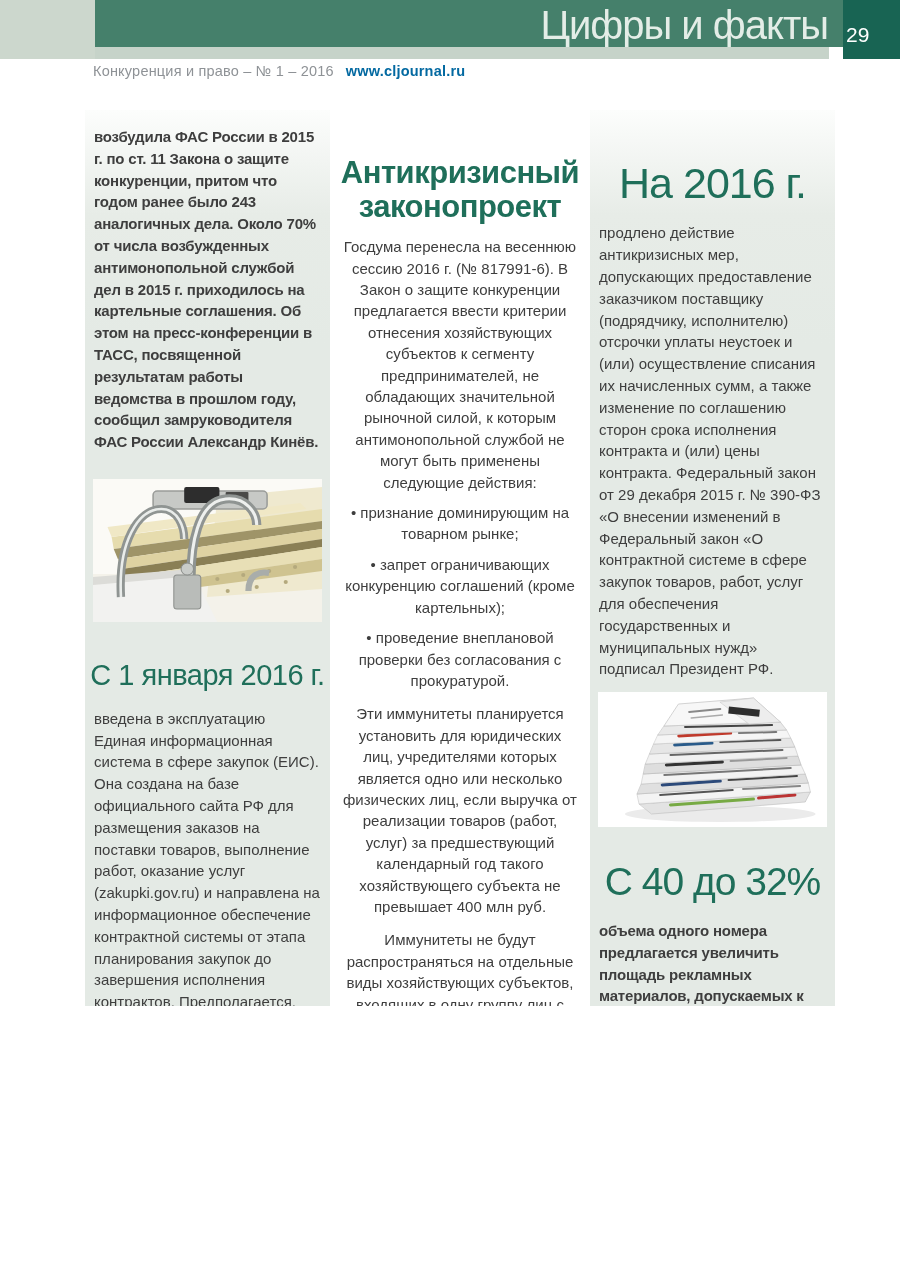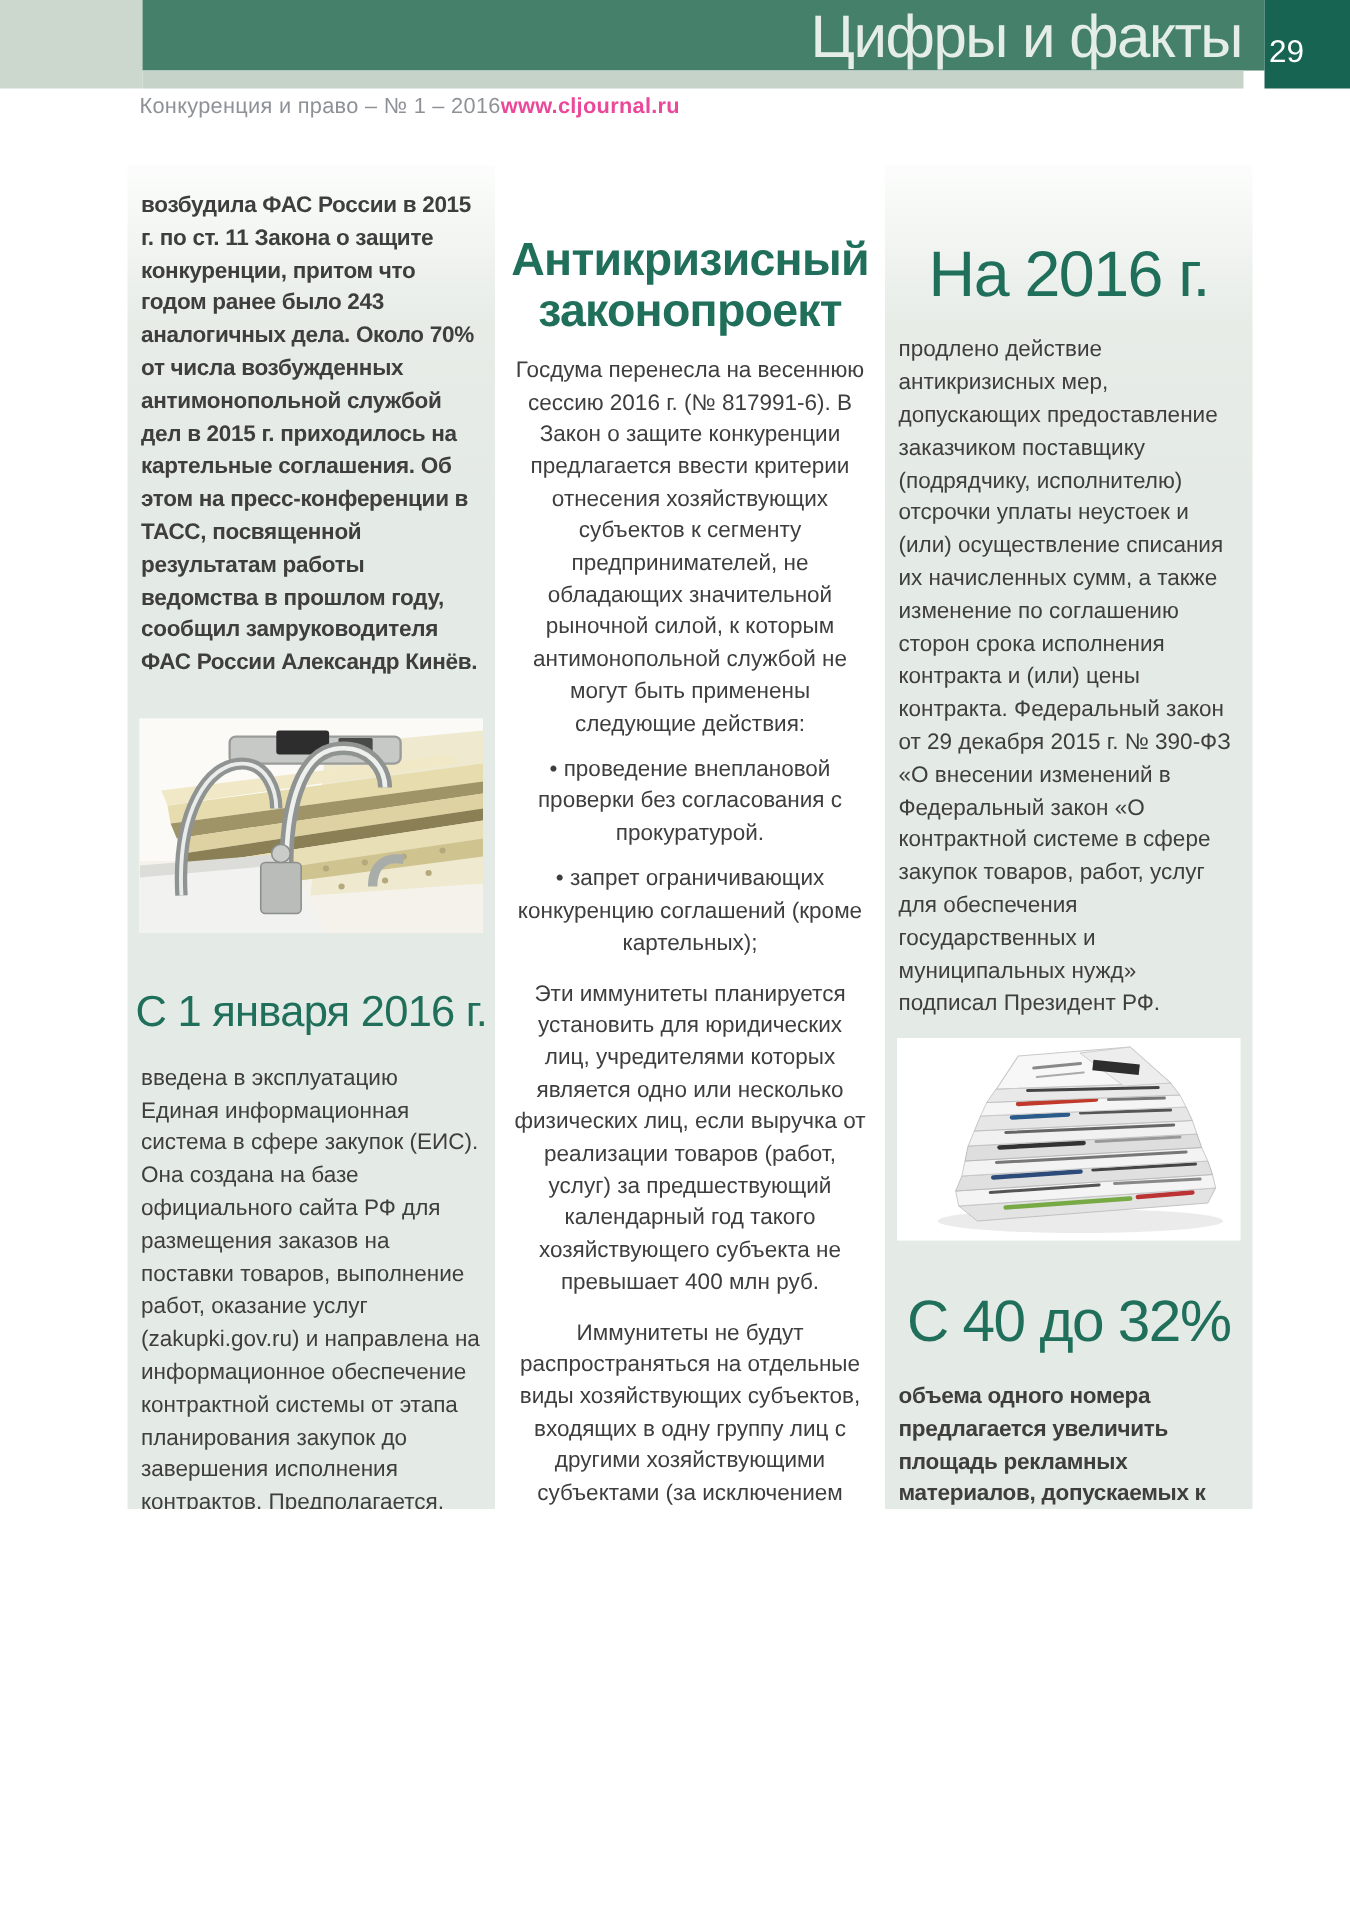--- a/index.html
+++ b/index.html
@@ -27,21 +27,21 @@
   }
   .hdr-pagenum{
     position:absolute;left:846px;top:23px;
     font-size:21px;color:#ffffff;font-weight:400;
   }
   .journal-line{
     position:absolute;left:93px;top:63px;
     font-size:14.5px;color:#8e9296;letter-spacing:.2px;white-space:nowrap;
   }
   .journal-line .site{
-    color:#ec4899;font-weight:700;
+    margin-left:12px;color:#0369a1;font-weight:700;
   }
 
   
   .col{position:absolute;top:110px;width:245px;color:#3e3e3e;}
   .col-panel{
     background:linear-gradient(180deg,#fcfdfc 0%,#e7ece7 9%,#e4eae5 20%,#e4eae5 86%,#fbfcfb 97%,#ffffff 100%);
     border-bottom:1px solid rgba(0,0,0,0.06);
   }
   #col1{left:85px;height:1168px;}
   #col2{left:337px;width:246px;height:1168px;}
@@ -145,22 +145,23 @@
       </svg>
     </div>
 
     <h2 class="sub-heading">С 1 января 2016 г.</h2>
     <p class="body-text">введена в эксплуатацию Единая информационная система в сфере закупок (ЕИС). Она создана на базе официального сайта РФ для размещения заказов на поставки товаров, выполнение работ, оказание услуг (zakupki.gov.ru) и направлена на информационное обеспечение контрактной системы от этапа планирования закупок до завершения исполнения контрактов. Предполагается, что не позднее 1 января 2017 г. через ЕИС должна быть обеспечена возможность подачи заявок на участие в определении поставщика (подрядчика, исполнителя) и окончательных предложений.</p>
   </div>
 
   <div class="col" id="col2">
     <h1 class="mid-heading">Антикризисный законопроект</h1>
     <p class="body-text">Госдума перенесла на весеннюю сессию 2016 г. (№ 817991-6). В Закон о защите конкуренции предлагается ввести критерии отнесения хозяйствующих субъектов к сегменту предпринимателей, не обладающих значительной рыночной силой, к которым антимонопольной службой не могут быть применены следующие действия:</p>
+    <p class="body-text bullet">• признание доминирующим на товарном рынке;</p>
+    <p class="body-text bullet">• запрет ограничивающих конкуренцию соглашений (кроме картельных);</p>
     <p class="body-text bullet">• проведение внеплановой проверки без согласования с прокуратурой.</p>
-    <p class="body-text bullet">• запрет ограничивающих конкуренцию соглашений (кроме картельных);</p>
     <p class="body-text">Эти иммунитеты планируется установить для юридических лиц, учредителями которых является одно или несколько физических лиц, если выручка от реализации товаров (работ, услуг) за предшествующий календарный год такого хозяйствующего субъекта не превышает 400 млн руб.</p>
     <p class="body-text">Иммунитеты не будут распространяться на отдельные виды хозяйствующих субъектов, входящих в одну группу лиц с другими хозяйствующими субъектами (за исключением группы лиц, в которой участвуют близкие родственники), финансовые организации, субъекты естественных монополий и хозяйственные общества с государственным (муниципальным) участием. Предполагается, что эти нормы будут носить временный характер и утратят силу с 1 января 2018 г.</p>
   </div>
 
   <div class="col col-panel" id="col3">
     <h1 class="big-heading">На 2016 г.</h1>
     <p class="body-text">продлено действие антикризисных мер, допускающих предоставление заказчиком поставщику (подрядчику, исполнителю) отсрочки уплаты неустоек и (или) осуществление списания их начисленных сумм, а также изменение по соглашению сторон срока исполнения контракта и (или) цены контракта. Федеральный закон от 29 декабря 2015 г. № 390-ФЗ «О внесении изменений в Федеральный закон «О контрактной системе в сфере закупок товаров, работ, услуг для обеспечения государственных и муниципальных нужд» подписал Президент РФ.</p>
 
     <div class="photo-frame">
       <svg viewBox="0 0 221 135" preserveAspectRatio="none">

